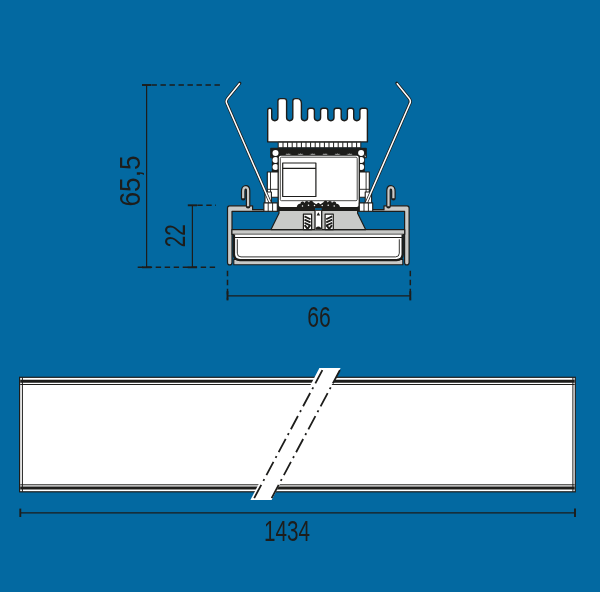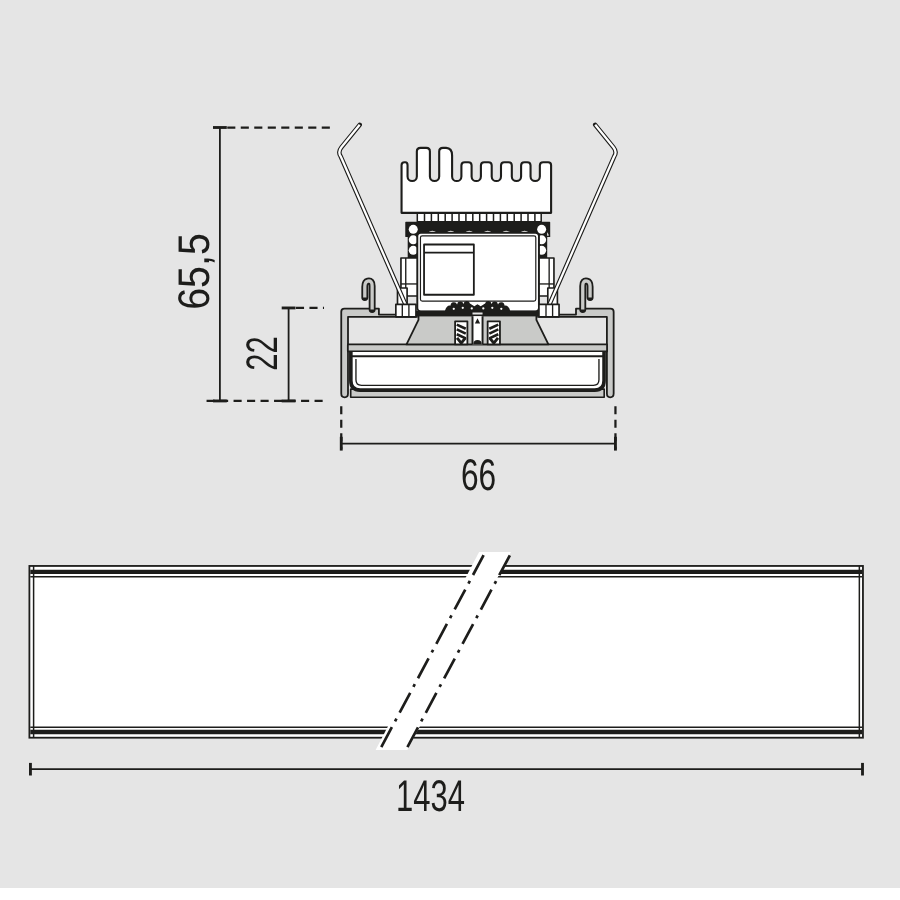--- a/index.html
+++ b/index.html
@@ -1,16 +1,16 @@
 <!DOCTYPE html>
 <html><head>
 <meta charset="utf-8">
 <style>
   html,body{margin:0;padding:0;background:#ffffff;}
-  .stage{width:600px;height:592px;position:relative;background:#e5e5e5;overflow:hidden;}
+  .stage{width:600px;height:592px;position:relative;background:#0369a1;overflow:hidden;}
   svg{display:block;}
   text{font-family:"Liberation Sans","DejaVu Sans",sans-serif;fill:#1d1d1b;}
 </style>
 </head>
 <body>
 
 <div class="stage">
 <svg width="600" height="600" viewBox="0 0 600 600">
 
   <g stroke-linecap="butt" stroke-linejoin="round">

